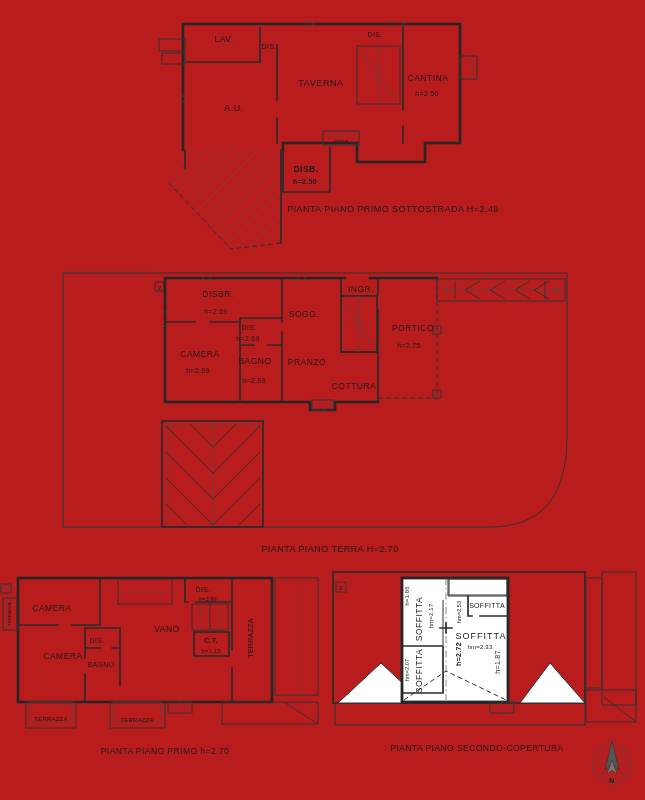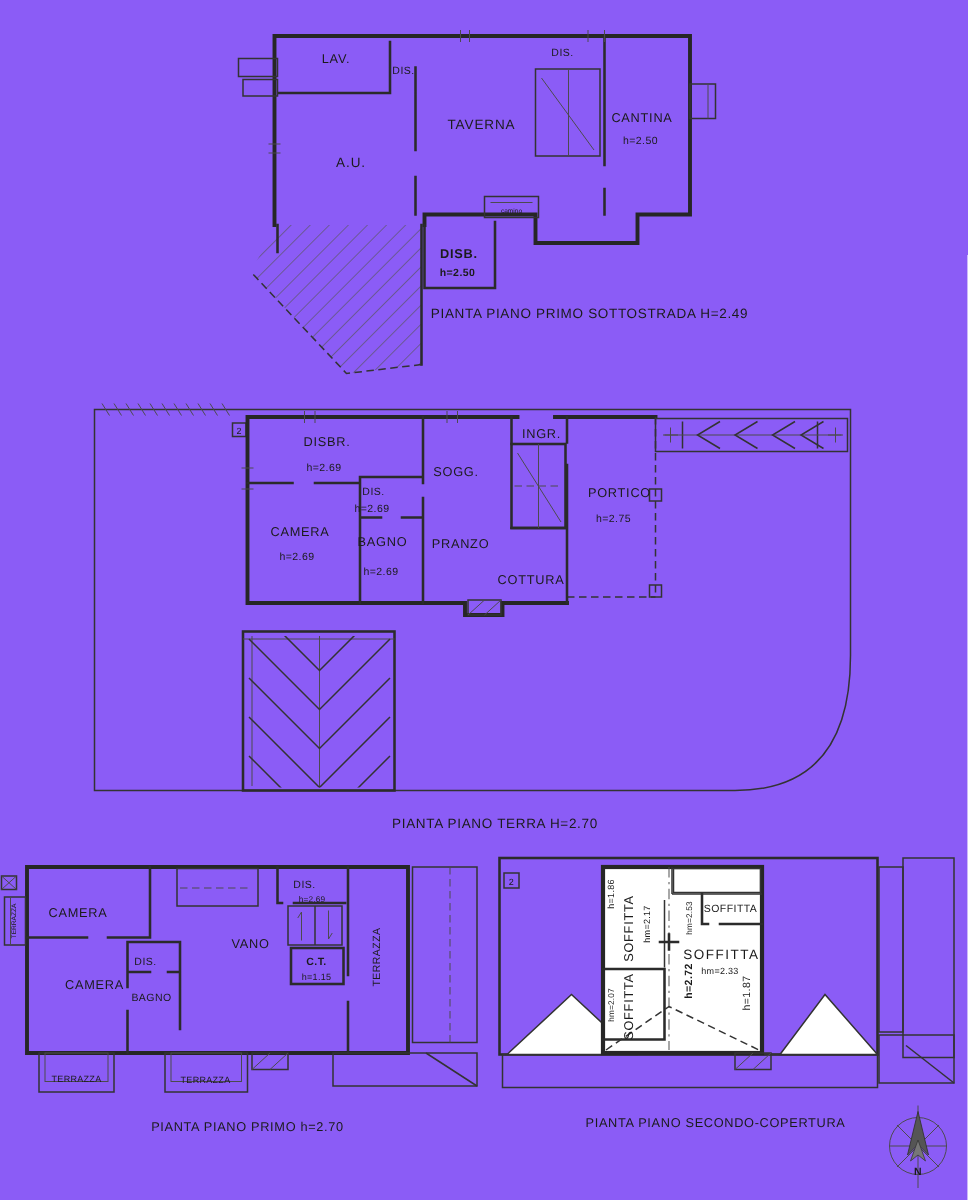--- a/index.html
+++ b/index.html
@@ -1,16 +1,16 @@
 <!DOCTYPE html>
 <html><head>
 <meta charset="utf-8">
 <style>
   html,body{margin:0;padding:0;background:#ffffff;}
-  .sheet{position:relative;width:645px;height:800px;background:#8b5cf6;overflow:hidden;}
+  .sheet{position:relative;width:645px;height:800px;background:#b91c1c;overflow:hidden;}
   svg{position:absolute;left:0;top:0;}
   text{font-family:"Liberation Sans", sans-serif;fill:#1b1b1b;}
   .lbl{font-size:8.5px;letter-spacing:.5px;}
   .lbl-lg{font-size:9px;letter-spacing:.6px;}
   .lbl-sm{font-size:7px;letter-spacing:.3px;}
   .lbl-xs{font-size:6px;letter-spacing:.2px;}
   .lbl-xxs{font-size:5.5px;letter-spacing:.1px;}
   .lbl-tiny{font-size:4.4px;}
   .cap{font-size:9px;letter-spacing:.45px;}
   .mid{text-anchor:middle;}

